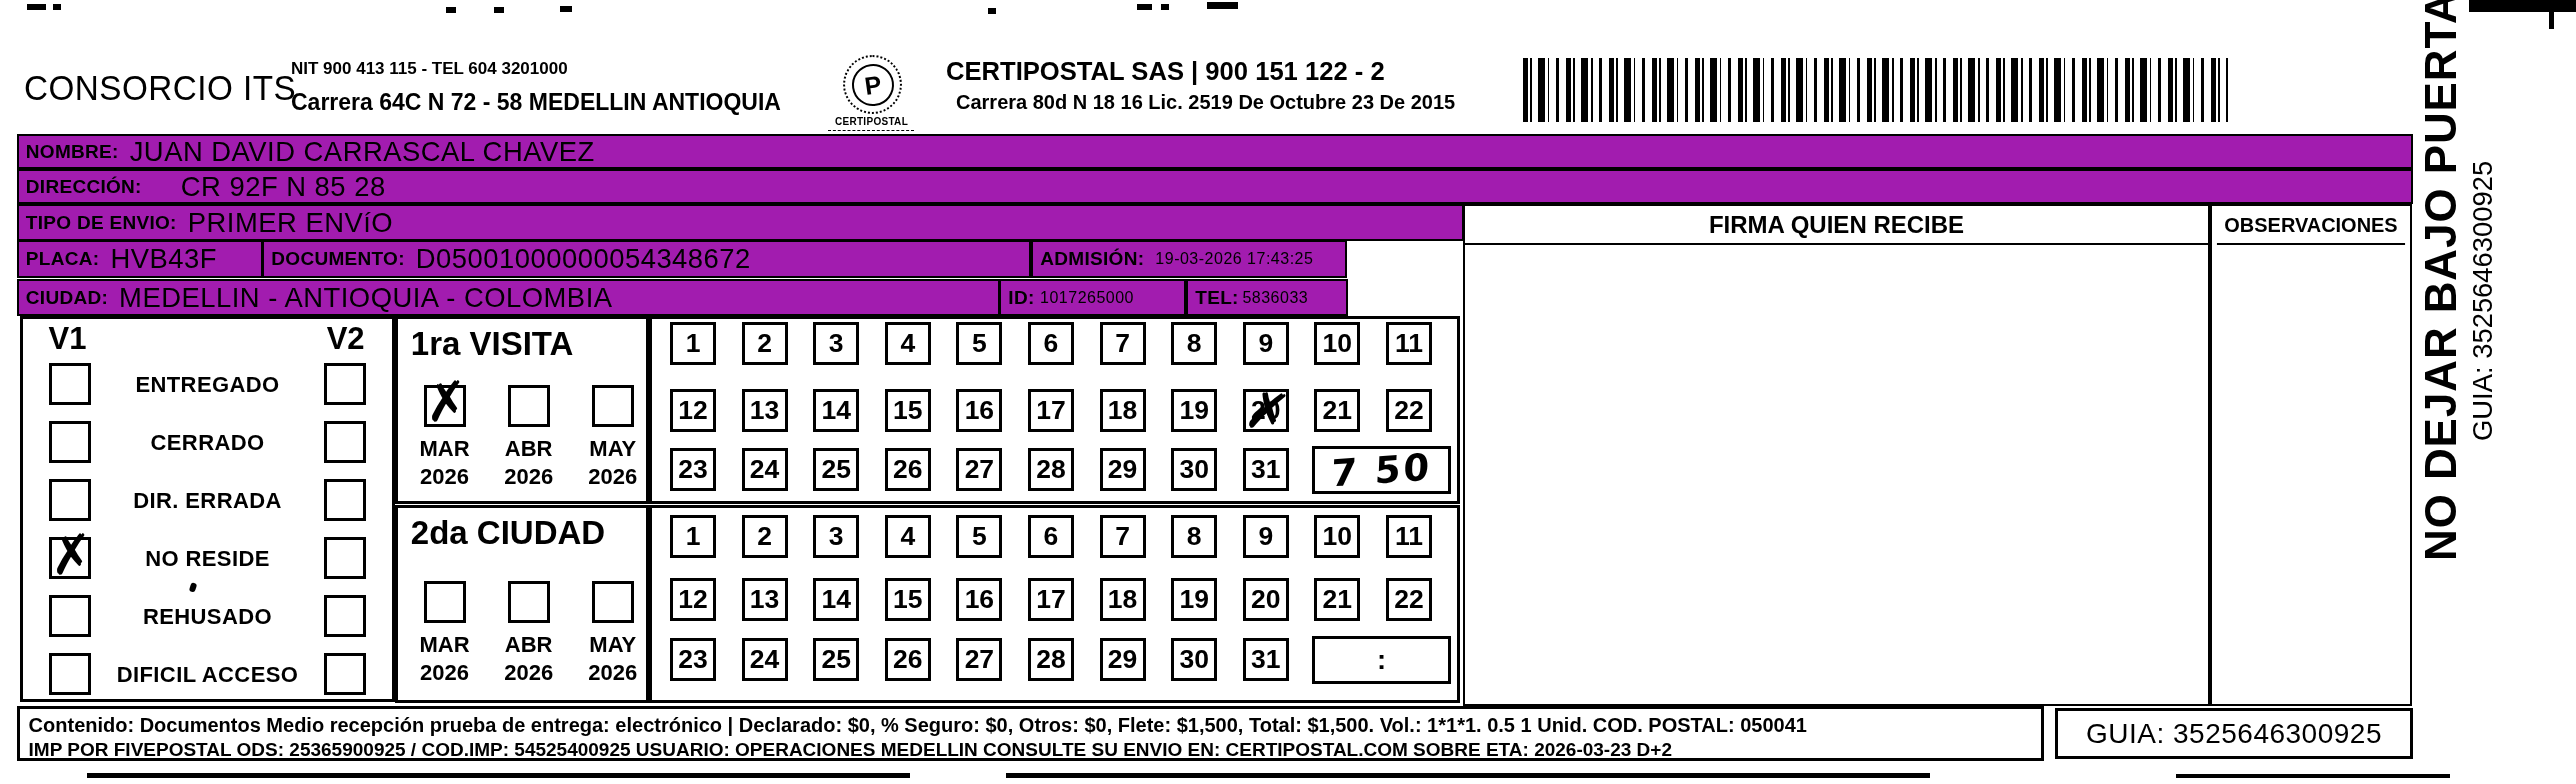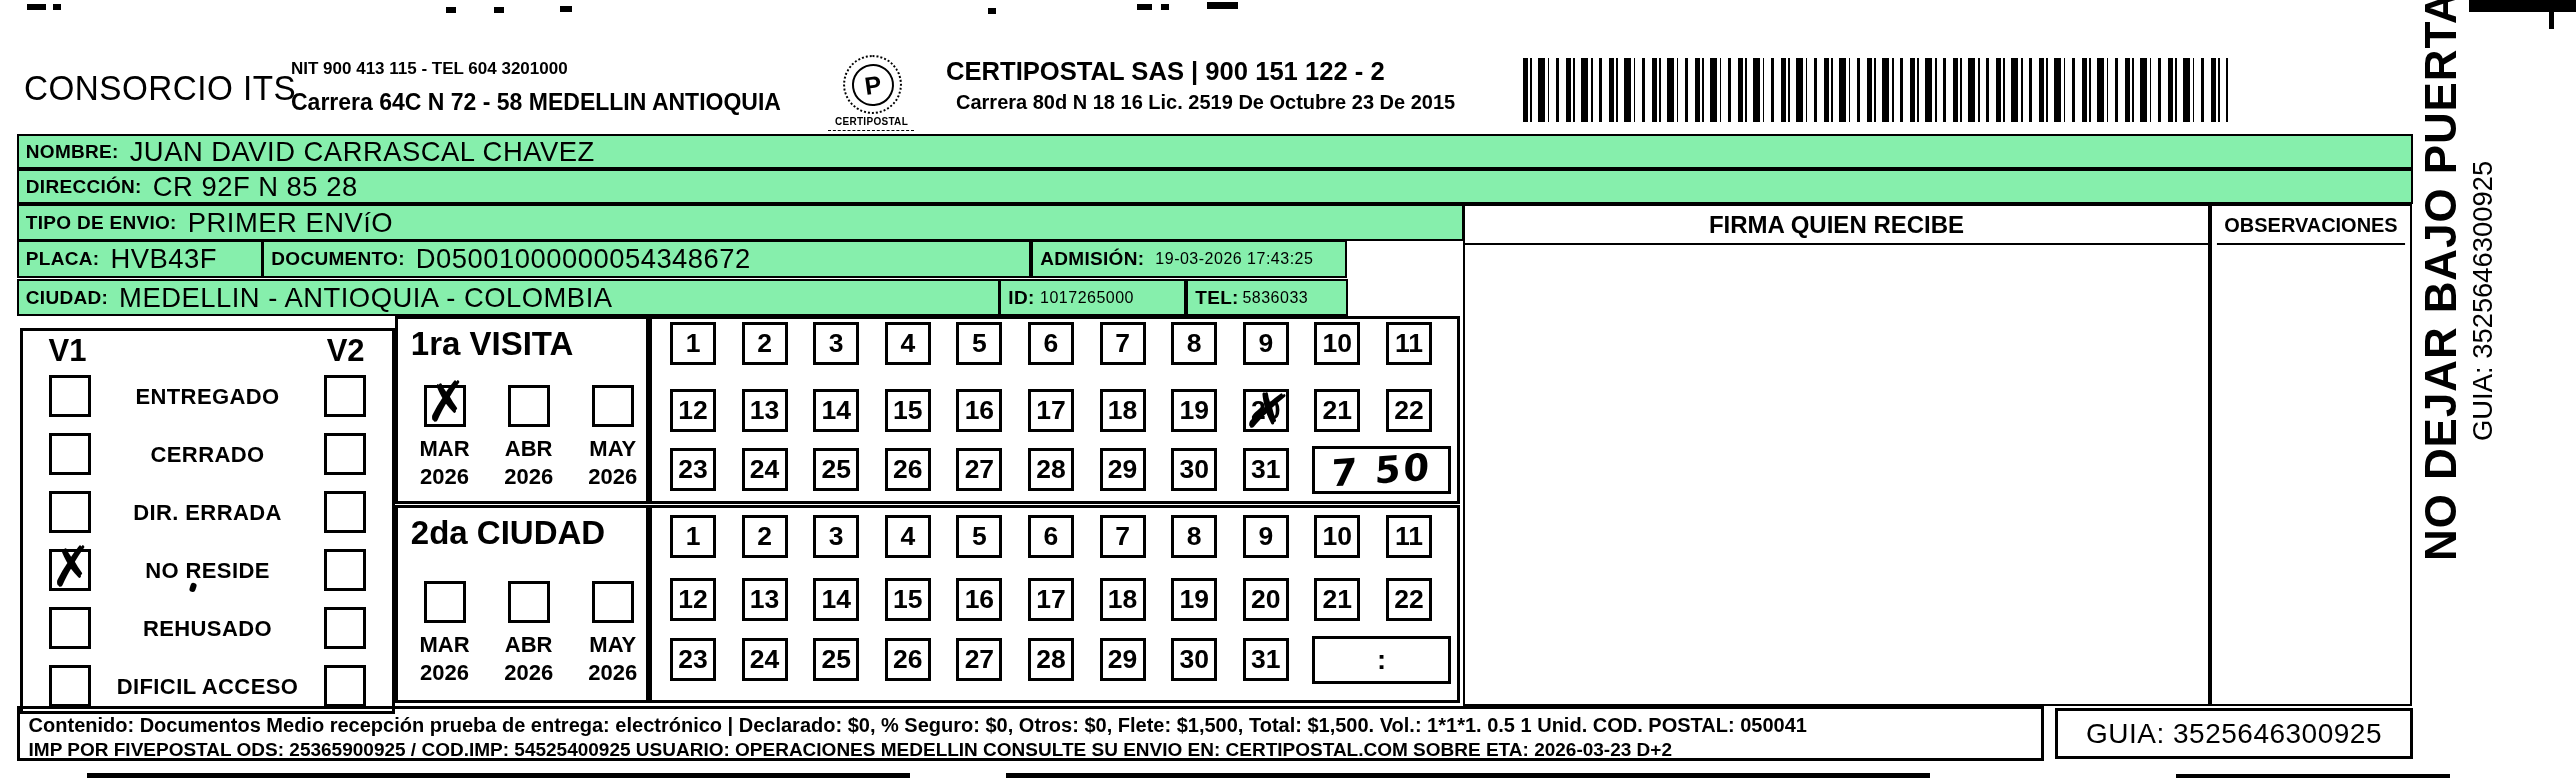--- a/index.html
+++ b/index.html
@@ -19,21 +19,21 @@
   .carrier1 { left:946px; top:57px; font-size:25.6px; }
   .carrier2 { left:946px; top:91px; font-size:20px;margin-left:10px; }
   .logo-outer { left:843px; top:55px; width:59px; height:59px; border:2.7px dotted #000; border-radius:50%; display:flex; align-items:center; justify-content:center; }
   .logo-circle { width:42px; height:42px; border:2.7px solid #000; border-radius:50%; display:flex; align-items:center; justify-content:center; font-size:25px; font-weight:700; transform:rotate(-8deg); }
   .logo-caption { left:821px; top:116px; width:101px; text-align:center; font-size:10px; font-weight:700; letter-spacing:0.3px; white-space:nowrap; }
   .logo-caption-line { left:828px; top:130px; width:86px; border-top:1.8px dashed #000; }
   .barcode { left:1523px; top:58px; width:705px; height:64px;
     background:repeating-linear-gradient(90deg,#000 0 4.6px,#fff 4.6px 7.3px,#000 7.3px 9.1px,#fff 9.1px 14.6px,#000 14.6px 22px,#fff 22px 25px,#000 25px 26.5px,#fff 26.5px 33px,#000 33px 36px,#fff 36px 43px); }
 
   
-  .frow { position:absolute; border:2.7px solid #000; background:#86efac; display:flex; align-items:center; padding-left:7.3px; white-space:nowrap; }
+  .frow { position:absolute; border:2.7px solid #000; background:#a21caf; display:flex; align-items:center; padding-left:7.3px; white-space:nowrap; }
   .flabel { font-size:19px; font-weight:700; letter-spacing:0.3px; }
   .fvalue { font-size:27.4px; font-weight:500; margin-left:11px; letter-spacing:0.5px; }
   .fvalue.sm { font-size:16px; }
 
   
   .tallcol { position:absolute; border:2.7px solid #000; background:#fff; }
   .colhead { height:39px; border-bottom:2.7px solid #000; display:flex; align-items:center; justify-content:center; font-weight:700; }
 
   
   .panel { position:absolute; border:3.7px solid #000; background:#fff; }
@@ -98,21 +98,21 @@
 
   <div class="abs hline carrier1">CERTIPOSTAL SAS | 900 151 122 - 2</div>
   <div class="abs hline carrier2">Carrera 80d N 18 16  Lic. 2519 De Octubre 23 De 2015</div>
 
   <div class="abs barcode"></div>
 
   <div class="frow" style="left:16.5px;top:134px;width:2396px;height:35px;">
     <span class="flabel">NOMBRE:</span>
     <span class="fvalue">JUAN DAVID CARRASCAL CHAVEZ</span>
   </div>
-  <div class="frow" style="left:16.5px;top:169px;width:2396px;height:35px;">
+  <div class="frow" style="left:16.5px;top:169px;width:2396px;height:35px;gap:28px;">
     <span class="flabel">DIRECCIÓN:</span>
     <span class="fvalue">CR 92F N 85 28</span>
   </div>
   <div class="frow" style="left:16.5px;top:204px;width:1447px;height:37px;">
     <span class="flabel">TIPO DE ENVIO:</span>
     <span class="fvalue">PRIMER ENVíO</span>
   </div>
 
   <div class="frow" style="left:16.5px;top:240px;width:246px;height:38px;">
     <span class="flabel">PLACA:</span>
@@ -140,21 +140,21 @@
     <span class="fvalue sm" style="margin-left:3.7px;">5836033</span>
   </div>
 
   <div class="tallcol" style="left:1463px;top:204px;width:747px;height:502px;">
     <div class="colhead" style="font-size:24px;">FIRMA QUIEN RECIBE</div>
   </div>
   <div class="tallcol" style="left:2210px;top:204px;width:202px;height:502px;">
     <div class="colhead" style="font-size:21px;transform:scaleX(.95);">OBSERVACIONES</div>
   </div>
 
-  <div class="panel" style="left:20px;top:328px;width:375px;height:386px;">
+  <div class="panel" style="left:20px;top:316px;width:375px;height:386px;">
     <span class="vtag" style="left:25.6px;top:1.8px;">V1</span>
     <span class="vtag" style="right:27.4px;top:1.8px;">V2</span>
     <div class="status-rows">
         <div class="status-row">
         <span class="chk chk-v1">
             <span class="mark-x"></span>
           </span>
         <span class="status-label">ENTREGADO</span>
         <span class="chk chk-v2">
             <span class="mark-x"></span>

